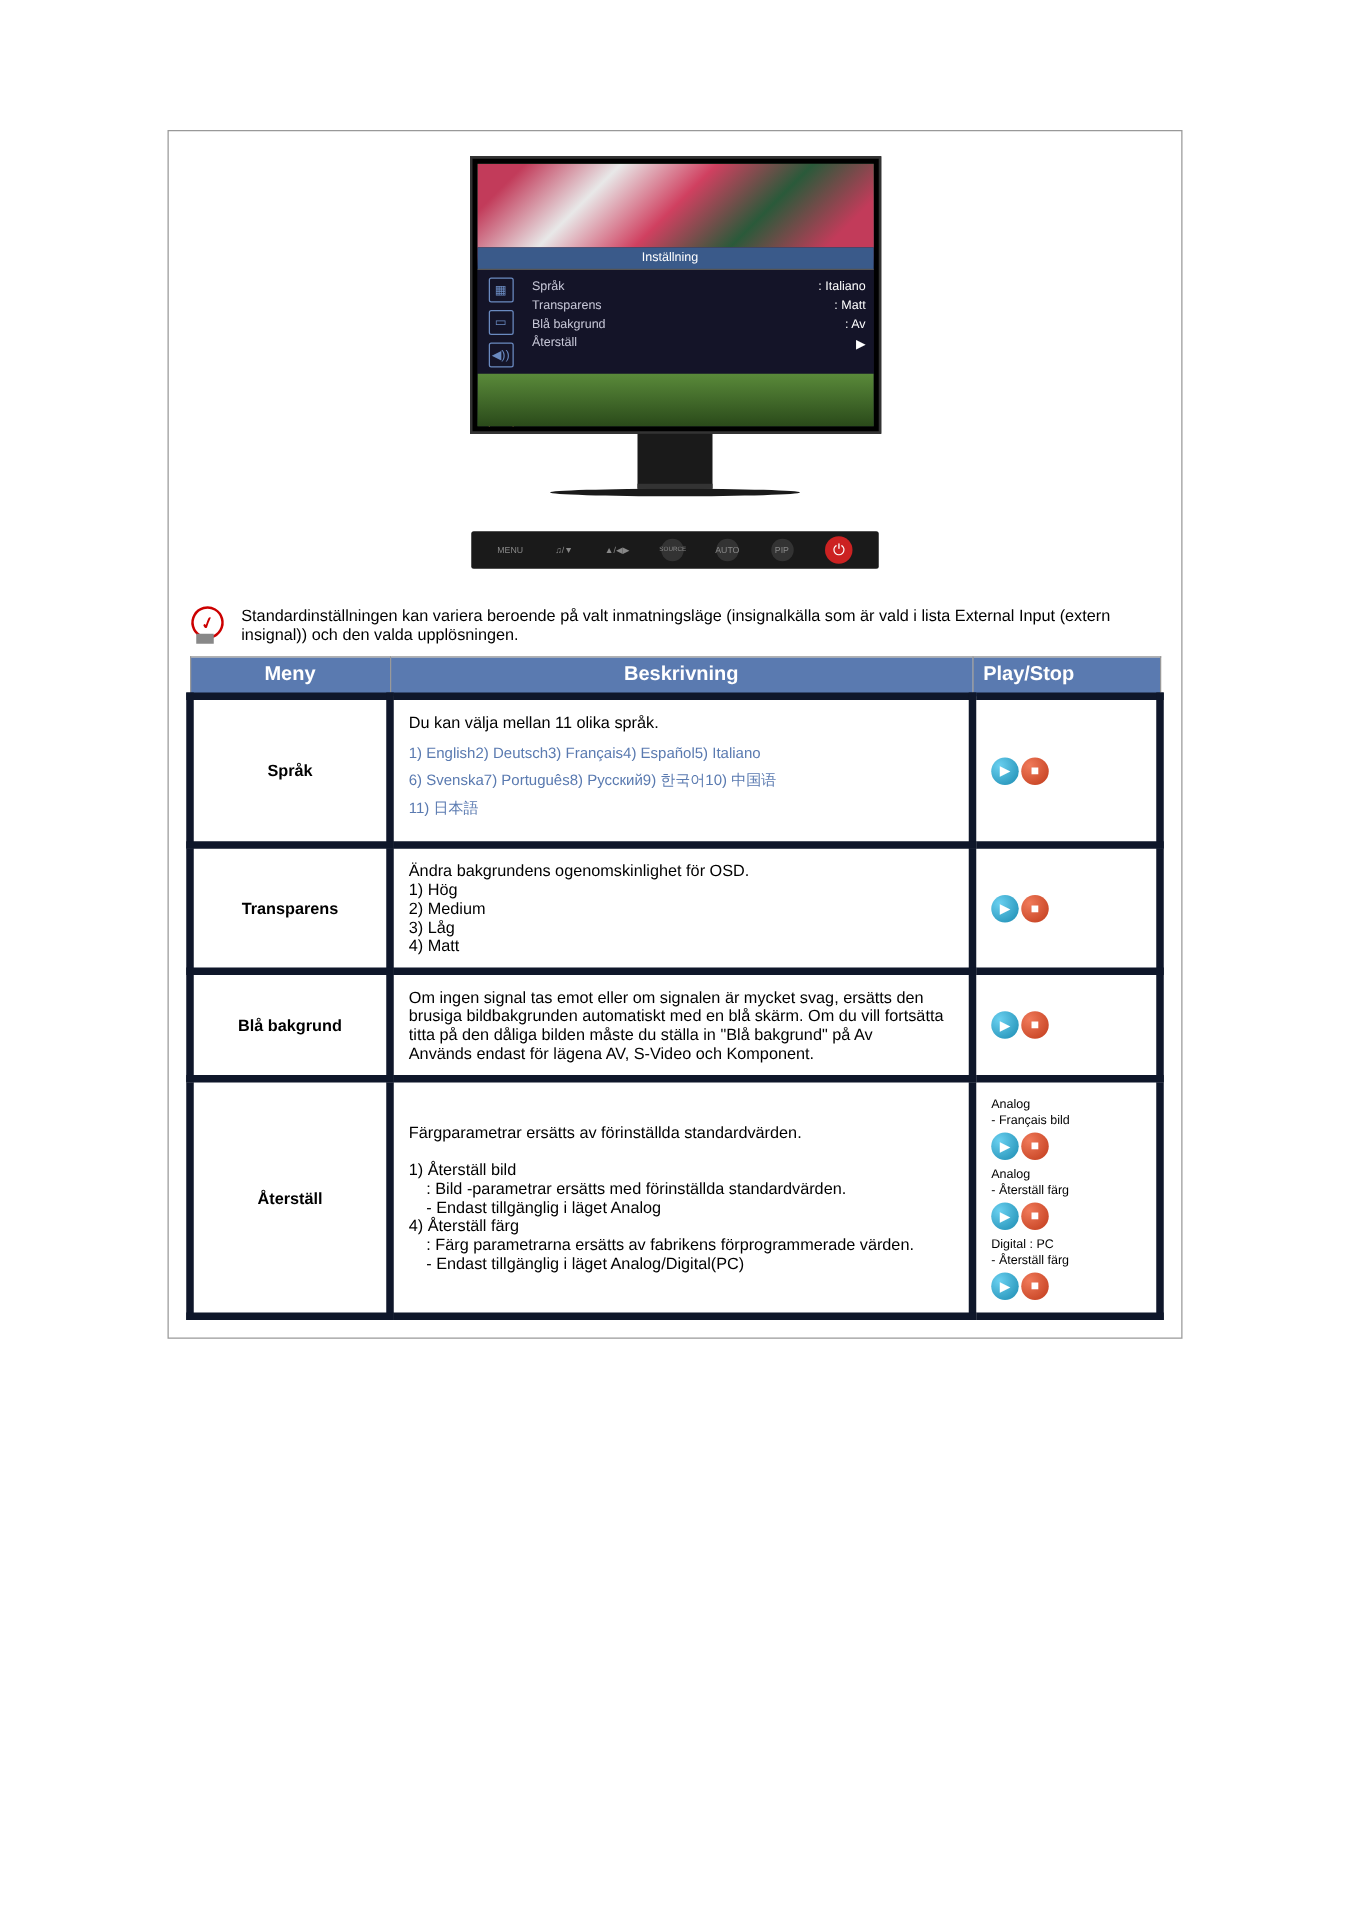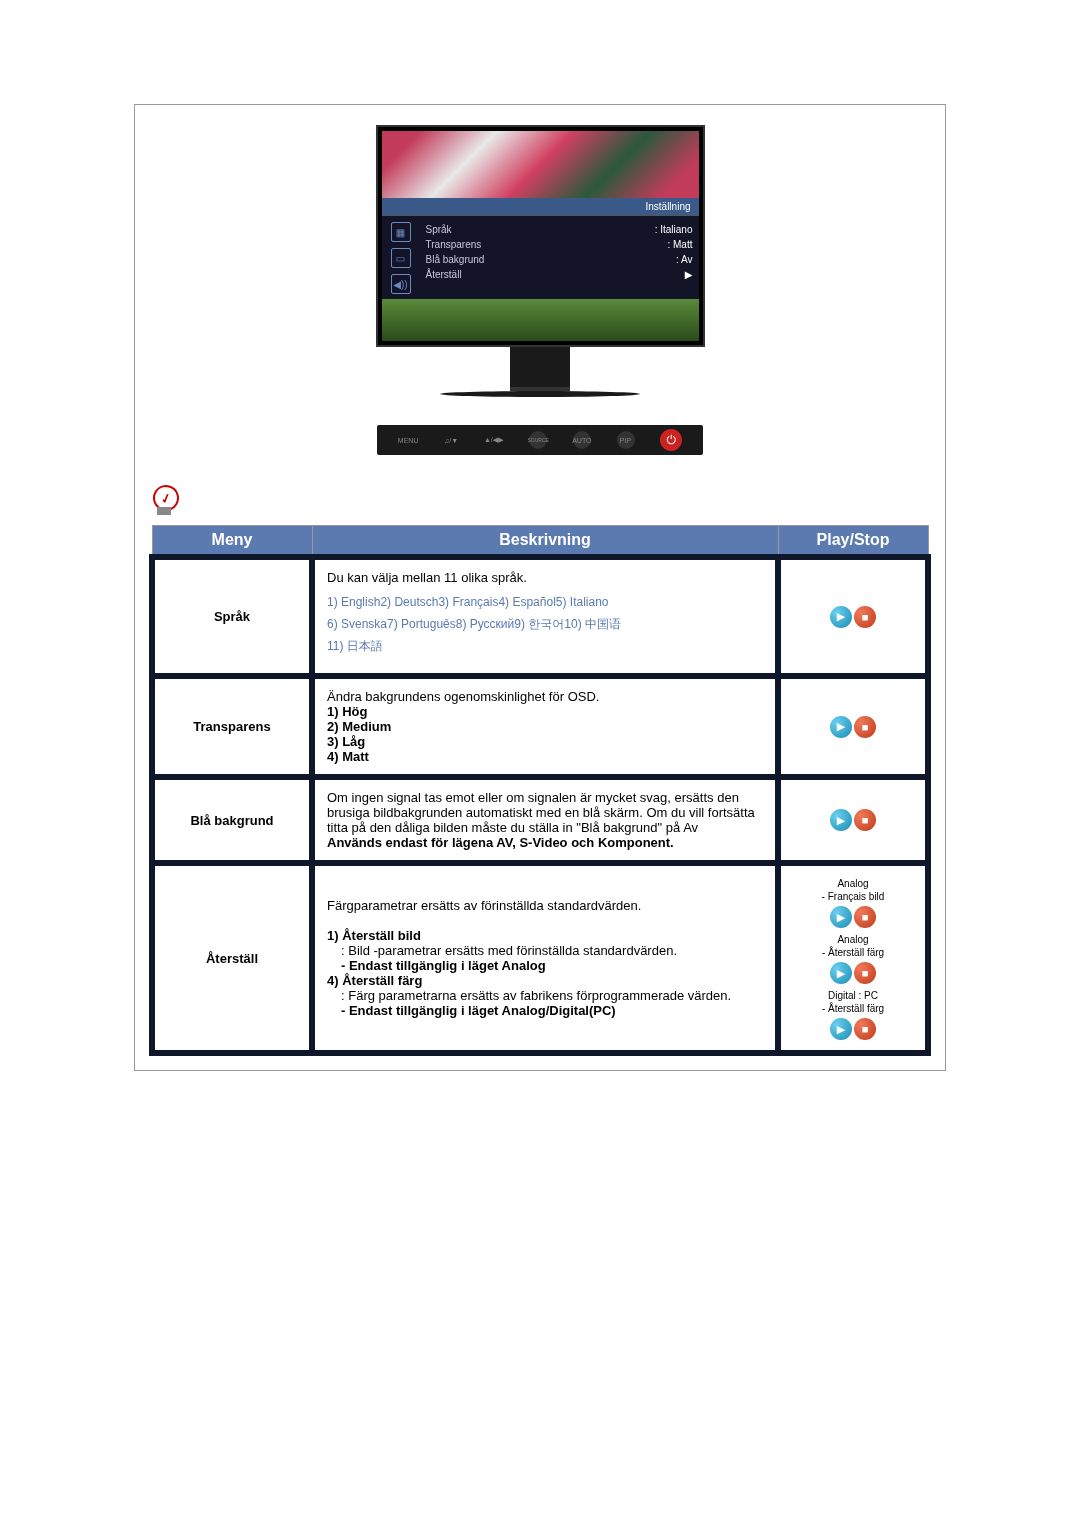--- a/index.html
+++ b/index.html
@@ -3,21 +3,21 @@
 <meta charset="utf-8">
 <style>
 body{margin:0;background:#fff;font-family:Arial,sans-serif;font-size:13px;color:#000}
 .page{width:810px;margin:104px auto;border:1px solid #999}
 .figure-area{padding:20px 0;text-align:center}
 .monitor-wrap{display:inline-block}
 .monitor{width:317px;background:#000;border:2px solid #333;padding:4px}
 .screen{height:210px;background:linear-gradient(to bottom,#2a5a3a 0%,#8b4a6a 35%,#1a1a2e 40%,#1a1a2e 80%,#3a6a2a 100%);position:relative;overflow:hidden}
 .tulips{height:32%;background:linear-gradient(135deg,#c23b5a 10%,#e8e8e8 30%,#d04060 50%,#2a5a3a 70%,#c23b5a 90%)}
 .osd{position:absolute;top:32%;left:0;right:0;background:rgba(20,20,40,0.92);padding:0}
-.osd-title{text-align:right;padding:3px 8px 3px 0;background:#3a5a8a;color:#fff;font-size:10px;border-bottom:1px solid #555}
+.osd-title{text-align:center;padding:3px 8px 3px 0;background:#3a5a8a;color:#fff;font-size:10px;border-bottom:1px solid #555}
 .osd-body{display:flex}
 .osd-icons{width:30px;display:flex;flex-direction:column;gap:6px;padding:6px 4px;align-items:center}
 .osd-ic{width:18px;height:18px;border:1px solid #6a8ac0;color:#6a8ac0;font-size:10px;display:flex;align-items:center;justify-content:center;border-radius:2px}
 .osd-ic.active{border-color:#e8c050;color:#e8c050}
 .osd-list{flex:1;padding:6px;color:#c8c8d8;font-size:10px}
 .osd-row{display:flex;justify-content:space-between;padding:2px 0}
 .osd-row span:last-child{color:#fff}
 .grass{position:absolute;bottom:0;left:0;right:0;height:20%;background:linear-gradient(to top,#2a4a1a,#5a8a3a)}
 .stand{width:60px;height:40px;background:#1a1a1a;margin:0 auto;border-bottom:4px solid #333}
 .base{width:200px;height:6px;background:#1a1a1a;margin:0 auto;border-radius:50%}
@@ -26,30 +26,30 @@
 .btn-round{width:18px;height:18px;border-radius:50%;background:#333;color:#888;display:flex;align-items:center;justify-content:center;font-size:7px}
 .btn-power{width:22px;height:22px;border-radius:50%;background:#c22;color:#fff;display:flex;align-items:center;justify-content:center;font-size:12px}
 .info-row{display:flex;padding:10px 14px;gap:14px;align-items:flex-start}
 .info-icon{width:30px;height:30px;flex-shrink:0;position:relative}
 .stamp{width:22px;height:22px;border:2px solid #c00;border-radius:50%;display:flex;align-items:center;justify-content:center;color:#c00;font-weight:bold;transform:rotate(-15deg);position:absolute;top:0;left:4px}
 .stand-ic{position:absolute;bottom:0;left:8px;width:14px;height:8px;background:#888}
 table.menu{width:calc(100% - 28px);margin:0 14px 14px;border-collapse:collapse}
 table.menu th{background:#5a7ab0;color:#fff;font-weight:bold;padding:5px 8px;border:1px solid #999;font-size:16px}
 table.menu td{border:6px solid #0f172a;padding:10px 12px;vertical-align:middle;font-size:13px}
 .col-meny{width:130px;text-align:center;font-weight:bold}
-.col-play{width:120px;text-align:center}
+.col-play{width:120px;text-align:left}
 .lang-pills{margin:6px 0;line-height:1.7;color:#5a7ab0}
 .lang-pills span{margin-right:0;font-size:12px;white-space:nowrap}
 .play-btns{display:inline-flex;gap:2px}
 .pb{width:22px;height:22px;border-radius:50%;display:flex;align-items:center;justify-content:center;color:#fff;font-size:11px}
 .pb.play{background:radial-gradient(circle at 30% 30%,#6ad0f0,#1a8ab0)}
 .pb.stop{background:radial-gradient(circle at 30% 30%,#f07a5a,#c03a1a)}
 .play-label{font-size:10px;font-weight:normal;margin:2px 0}
 .play-sub{font-size:10px;margin-bottom:4px}
-.desc b{font-weight:bold}
+.desc b{font-weight:normal}
 </style>
 </head>
 <body>
 
 <div class="page">
 
   <div class="figure-area">
     <div class="monitor-wrap">
       <div class="monitor">
         <div class="screen">
@@ -102,20 +102,21 @@
         <div class="btn-power">⏻</div>
       </div>
     </div>
   </div>
 
   <div class="info-row">
     <div class="info-icon">
       <div class="stamp">✓</div>
       <div class="stand-ic"></div>
     </div>
+    <div>Standardinställningen kan variera beroende på valt inmatningsläge (insignalkälla som är vald i lista External Input (extern insignal)) och den valda upplösningen.</div>
   </div>
 
   <table class="menu">
     <tbody>
         <tr>
       <th class="col-meny">Meny</th>
       <th>Beskrivning</th>
       <th class="col-play">Play/Stop</th>
     </tr>
 

